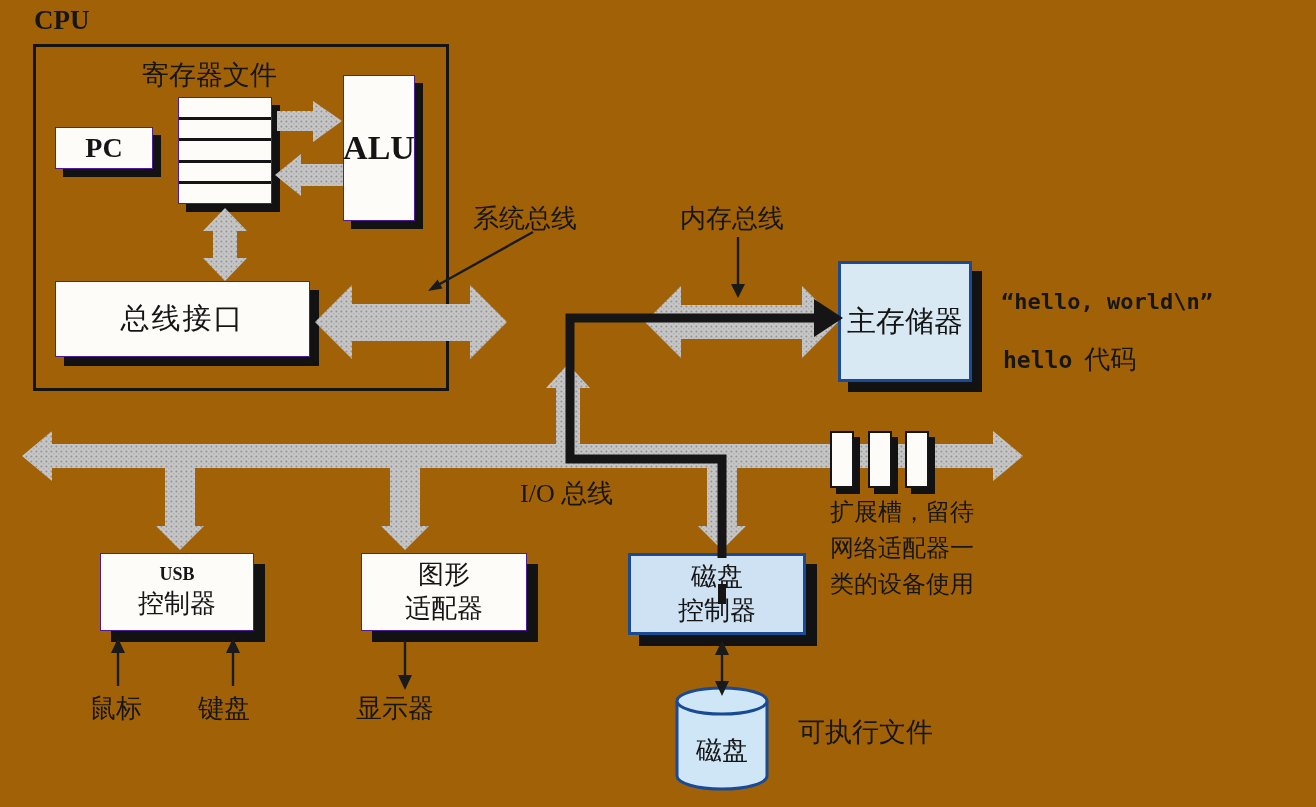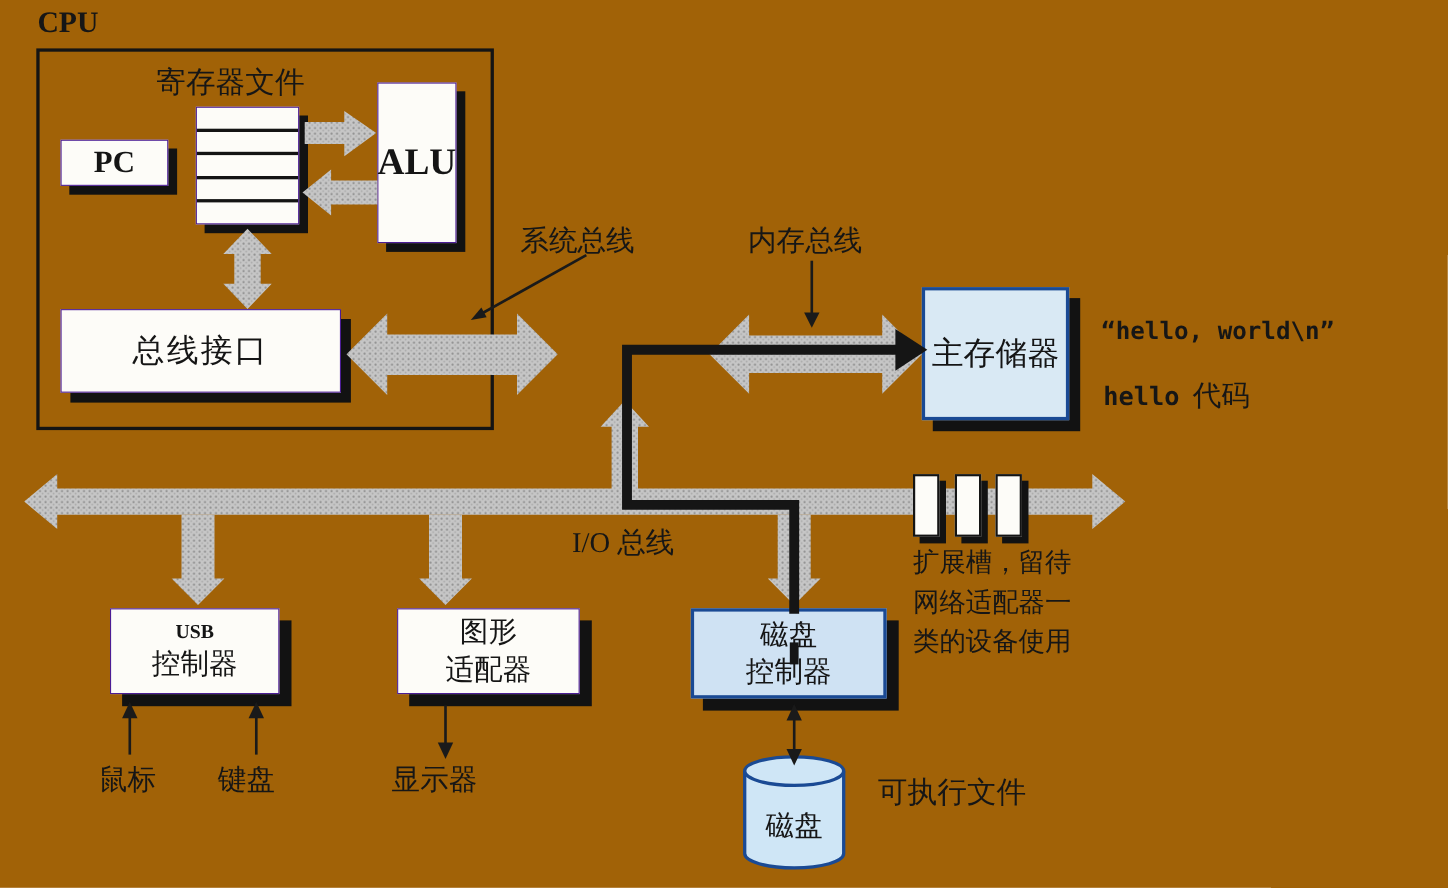--- a/index.html
+++ b/index.html
@@ -160,16 +160,16 @@
     <div>类的设备使用</div>
   </div>
 
   <div class="lbl cjk z5" style="left:90px;top:691px;">鼠标</div>
   <div class="lbl cjk z5" style="left:198px;top:691px;">键盘</div>
   <div class="lbl cjk z5" style="left:356px;top:691px;">显示器</div>
 
   <div class="lbl cjk z5" style="left:677px;top:733px;width:90px;text-align:center;">磁盘</div>
 
   <div class="lbl z5" style="left:798px;top:696px;">
-    <div style="font-size:27px;margin-top:6px;">可执行文件</div>
+    <div style="font-size:27px;margin-top:18px;">可执行文件</div>
   </div>
 
 </div>
 
 </body></html>

